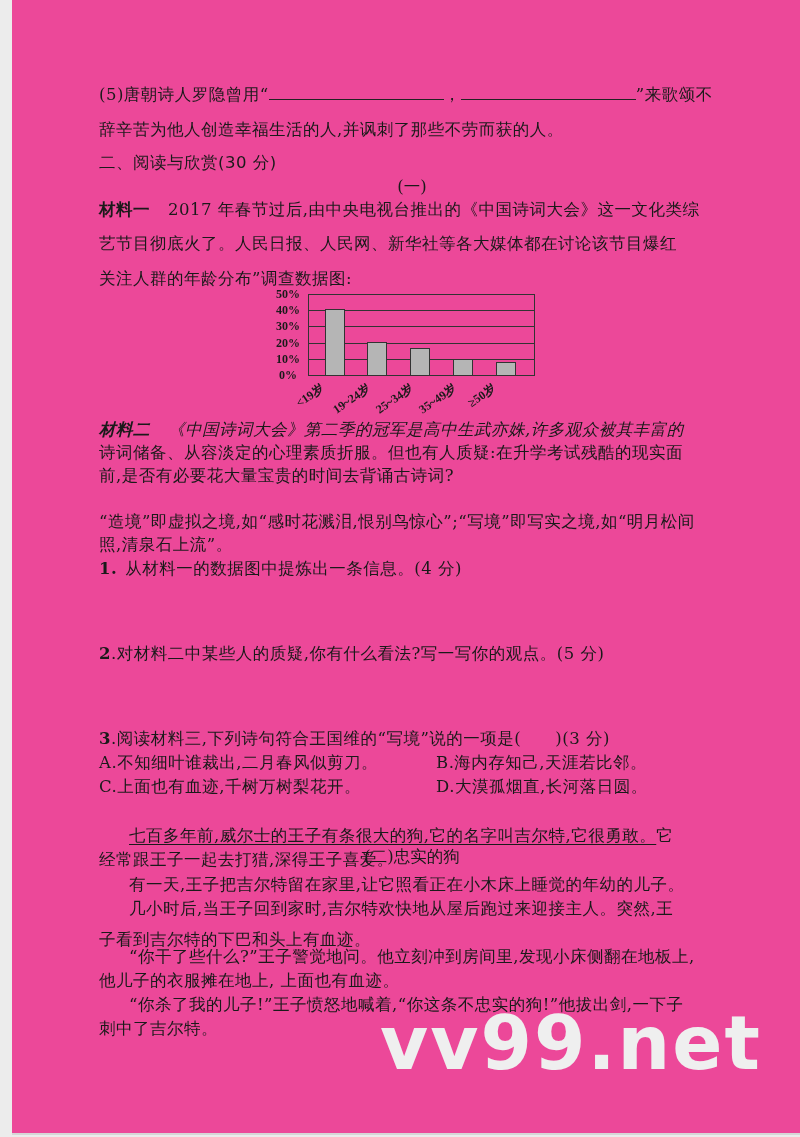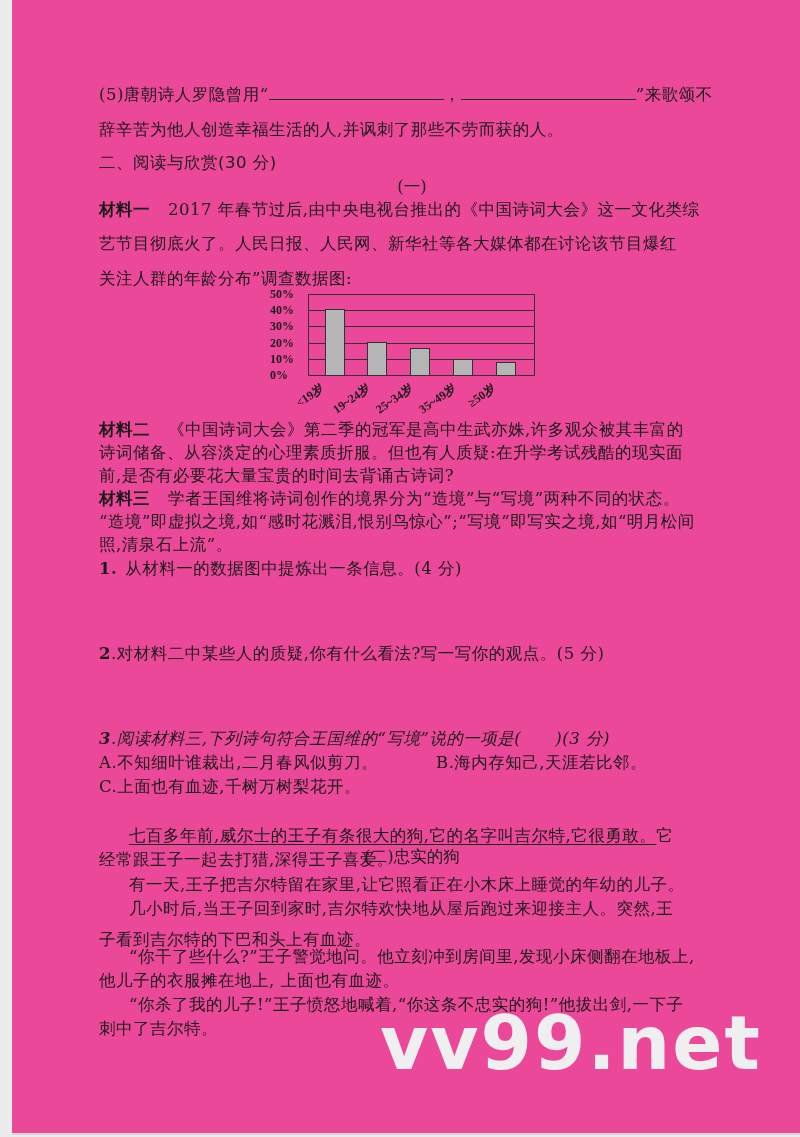--- a/index.html
+++ b/index.html
@@ -20,21 +20,21 @@
   .underline { text-decoration: underline; text-underline-offset: 3px; }
   .watermark {
     position: absolute; left: 368px; top: 1000px; font-size: 74px; font-weight: bold;
     font-family: "DejaVu Sans", "Liberation Sans", sans-serif; color: #efefef; letter-spacing: 2px;
   }
   
   .chart { position: absolute; left: 258px; top: 288px; width: 280px; height: 140px; }
   .chart .plot { position: absolute; left: 38px; top: 6px; width: 227px; height: 82px; border: 1.5px solid #333; box-sizing: border-box; }
   .chart .grid { position: absolute; left: 0; width: 100%; height: 0; border-top: 1.5px solid #333; }
   .chart .bar { position: absolute; bottom: 0; width: 20px; background: #b5b5b5; border: 1.5px solid #333; border-bottom: none; box-sizing: border-box; }
-  .chart .ytick { position: absolute; left: 0; width: 36px; text-align: left; font-size: 12px; font-weight: bold; font-family: "Liberation Serif", serif; line-height: 12px; }
+  .chart .ytick { position: absolute; left: 0; width: 36px; text-align: center; font-size: 12px; font-weight: bold; font-family: "Liberation Serif", serif; line-height: 12px; }
   .chart .xtick { position: absolute; font-size: 12px; font-weight: bold; font-family: "Liberation Serif", serif; transform: rotate(-35deg); transform-origin: right top; white-space: nowrap; text-align: right; }
 </style>
 </head>
 <body>
 
 <div class="page">
 
   <div class="line" style="top:84px;">
     <span>(5)唐朝诗人罗隐曾用“</span><span class="blank" style="width:175px;"></span><span>，</span><span class="blank" style="width:175px;"></span><span>”来歌颂不</span>
   </div>
@@ -68,48 +68,46 @@
       <div class="bar" style="left: 144px; height: 15.8px;"></div>
       <div class="bar" style="left: 187px; height: 12.64px;"></div>
     </div>
     <div class="xtick" style="right:232px; top:92px;">&lt;19岁</div>
     <div class="xtick" style="right:186px; top:92px;">19~24岁</div>
     <div class="xtick" style="right:143px; top:92px;">25~34岁</div>
     <div class="xtick" style="right:100px; top:92px;">35~49岁</div>
     <div class="xtick" style="right:60px; top:92px;">≥50岁</div>
   </div>
 
-  <div class="line" style="top:419px;">
+  <div class="line" style="top:419px;font-style:italic;">
     <span class="bold sans">材料二</span><span style="display:inline-block;width:18px;"></span><span>《中国诗词大会》第二季的冠军是高中生武亦姝,许多观众被其丰富的</span>
   </div>
   <div class="line" style="top:442px;">诗词储备、从容淡定的心理素质折服。但也有人质疑:在升学考试残酷的现实面</div>
   <div class="line" style="top:465px;">前,是否有必要花大量宝贵的时间去背诵古诗词?</div>
 
-  <div class="line" style="top:488px;">
-    <span class="bold sans">材料三</span><span style="display:inline-block;width:18px;"></span><span>学者王国维将诗词创作的境界分为“造境”与“写境”两种不同的状态。</span>
-  </div>
   <div class="line" style="top:511px;">“造境”即虚拟之境,如“感时花溅泪,恨别鸟惊心”;“写境”即写实之境,如“明月松间</div>
   <div class="line" style="top:534px;">照,清泉石上流”。</div>
 
   <div class="line" style="top:558px;">
     <span class="bold">1.</span><span style="display:inline-block;width:8px;"></span><span>从材料一的数据图中提炼出一条信息。(4 分)</span>
   </div>
   <div style="position:absolute; left:87px; top:585px; width:620px; height:55px;"></div>
 
   <div class="line" style="top:643px;">
     <span class="bold">2</span><span>.对材料二中某些人的质疑,你有什么看法?写一写你的观点。(5 分)</span>
   </div>
   <div style="position:absolute; left:87px; top:670px; width:620px; height:55px;"></div>
 
-  <div class="line" style="top:728px;font-style:italic;">
+  <div class="line" style="top:728px;">
     <span class="bold">3</span><span>.阅读材料三,下列诗句符合王国维的“写境”说的一项是(　　)(3 分)</span>
   </div>
   <div class="line" style="top:752px;">A.不知细叶谁裁出,二月春风似剪刀。</div>
   <div class="line" style="top:752px; left:424px;">B.海内存知己,天涯若比邻。</div>
   <div class="line" style="top:776px;">C.上面也有血迹,千树万树梨花开。</div>
+  <div class="line" style="top:776px; left:424px;">D.大漠孤烟直,长河落日圆。</div>
 
   <div class="center" style="top:799px;margin-top:47px;">(二)忠实的狗</div>
 
   <div class="line" style="top:825px; left:117px;">
     <span class="underline">七百多年前,威尔士的王子有条很大的狗,它的名字叫吉尔特,它很勇敢。</span><span>它</span>
   </div>
   <div class="line" style="top:874px; left:117px;">有一天,王子把吉尔特留在家里,让它照看正在小木床上睡觉的年幼的儿子。</div>
   <div class="line" style="top:849px;">经常跟王子一起去打猎,深得王子喜爱。</div>
   <div class="line" style="top:898px; left:117px;">几小时后,当王子回到家时,吉尔特欢快地从屋后跑过来迎接主人。突然,王</div>
   <div class="line" style="top:922px;margin-top:7px;">子看到吉尔特的下巴和头上有血迹。</div>

